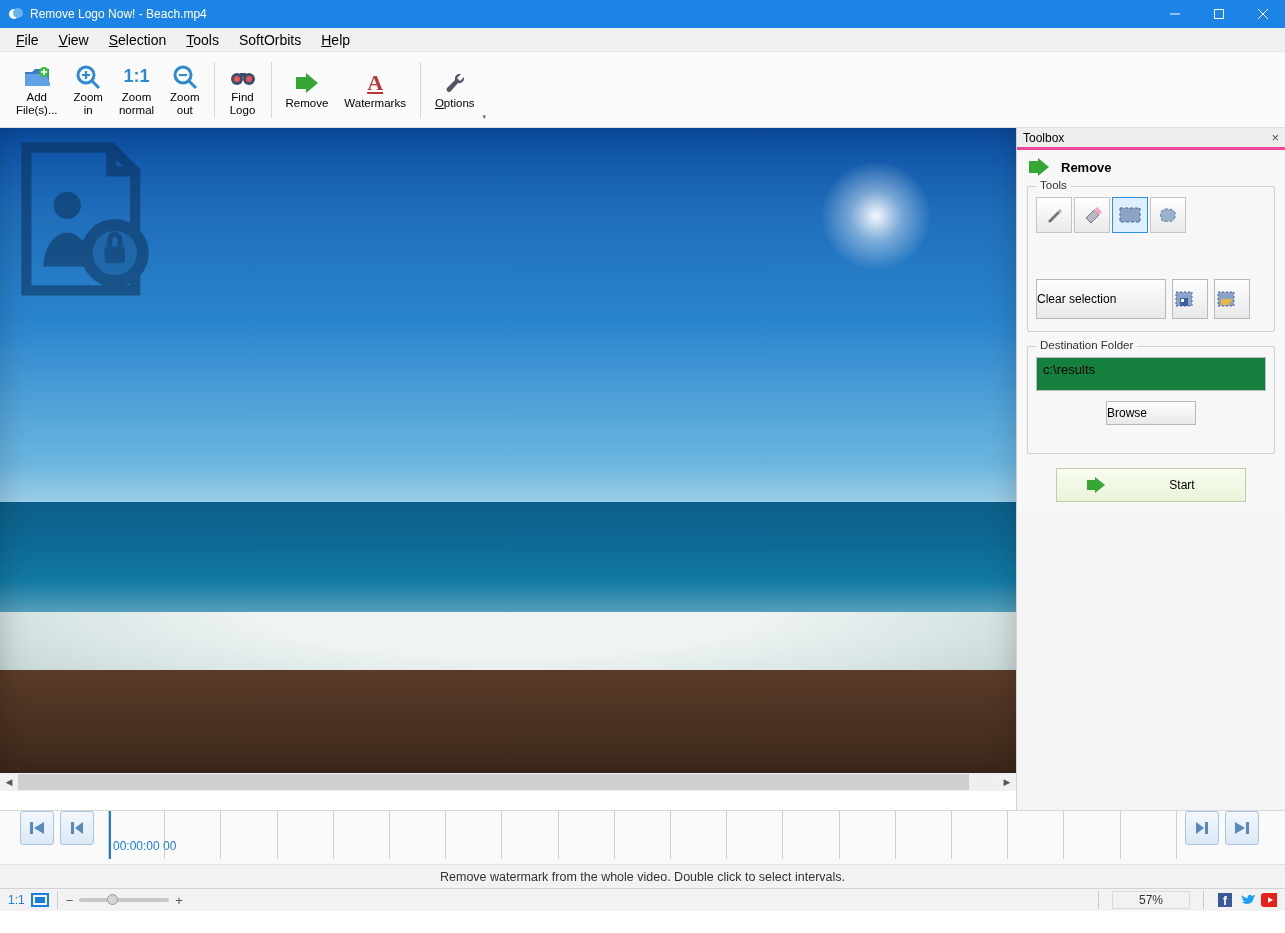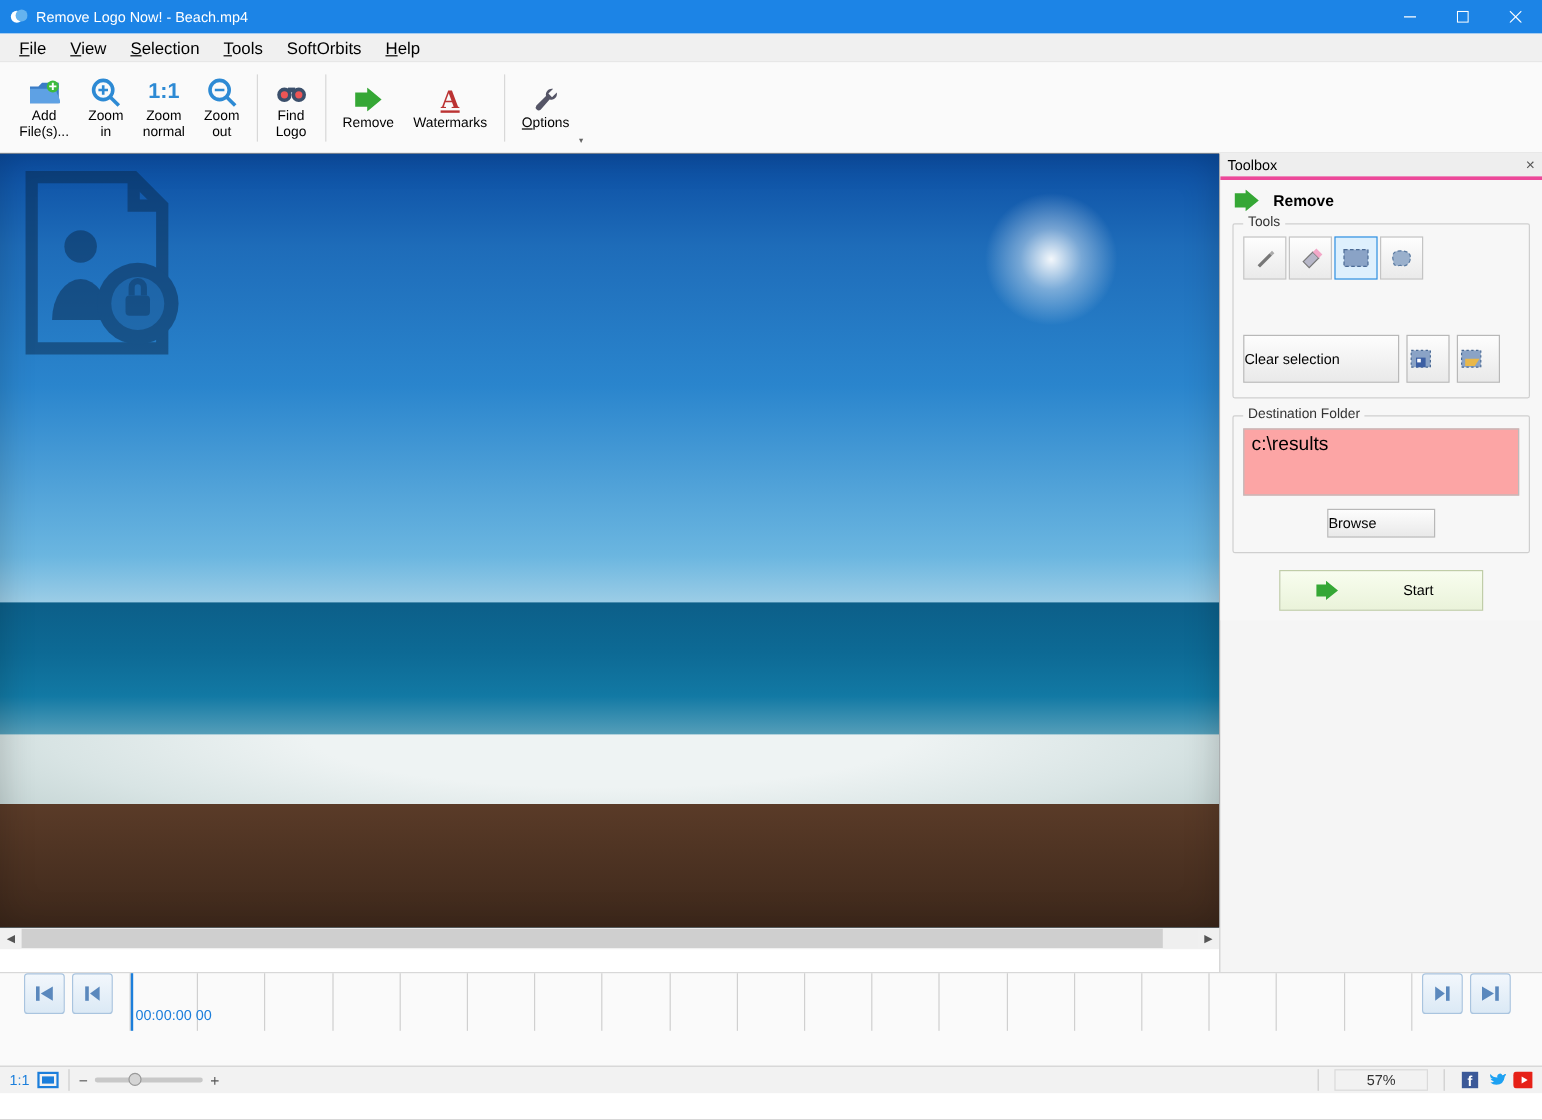--- a/index.html
+++ b/index.html
@@ -49,23 +49,23 @@
 .remove-hdr { display:flex; align-items:center; gap:8px; font-weight:bold; font-size:13px; margin-bottom:10px;}
 .fieldset { border:1px solid #cfcfcf; border-radius:2px; padding:10px 8px 12px; position:relative; margin-bottom:14px;}
 .fieldset .legend { position:absolute; top:-8px; left:8px; background:#f7f7f7; padding:0 4px; font-size:11.5px; color:#333;}
 .toolrow { display:flex; gap:2px; }
 .toolbtn { width:36px; height:36px; border:1px solid #c4c4c4; background:linear-gradient(#fefefe,#eaeaea); display:flex;align-items:center;justify-content:center;}
 .toolbtn.sel { border-color:#2f8fe0; background:#def0fd;}
 .actionrow { display:flex; gap:6px; margin-top:46px;}
 .btn { border:1px solid #b8b8b8; background:linear-gradient(#fdfdfd,#e9e9e9); font-size:12px; display:flex;align-items:center;}
 .btn.clear { width:130px; height:40px;}
 .btn.sq { width:36px; height:40px;}
-.dest-input { width:100%; height:56px; border:1px solid #bcbcbc; background:#fca5a5; padding:4px 6px; font-size:16px; resize:none;}
-.btn.browse { width:90px; height:24px; margin:6px auto 0; display:flex;}
-.btn.start { width:170px; height:34px; margin:8px auto 0; background:linear-gradient(#f8fdef,#eaf3da); border-color:#c0cda8; gap:10px; justify-content:flex-start; padding-left:28px;}
+.dest-input { width:100%; height:34px; border:1px solid #bcbcbc; background:#15803d; padding:4px 6px; font-size:13px; resize:none;}
+.btn.browse { width:90px; height:24px; margin:6px auto 16px; display:flex;}
+.btn.start { width:190px; height:34px; margin:8px auto 0; background:linear-gradient(#f8fdef,#eaf3da); border-color:#c0cda8; gap:10px; justify-content:flex-start; padding-left:28px;}
 .btn.start .lab{flex:1;text-align:center;}
 
 
 .timeline { height: 78px; border-top:1px solid #d8d8d8; background:#fafafa; display:flex; flex-direction:column;}
 .tl-top { height:54px; display:flex; align-items:flex-start; padding:0 20px;}
 .tl-ctrl { width:34px;height:34px; border:1px solid #a9c4df; border-radius:3px; background:linear-gradient(#f2f7fc,#dbe9f5); display:flex;align-items:center;justify-content:center; margin-right:6px;}
 .tl-track { flex:1; height:48px; border-left:1px solid #ccc; margin: 0 8px; position:relative;}
 .tl-ticks { position:absolute; inset:0; display:flex;}
 .tl-ticks span{flex:1;border-right:1px solid #d0d0d0;}
 .tl-time { position:absolute; left:4px; top: 28px; font-size:12px; color:#1b7edb;}
@@ -363,20 +363,21 @@
           <rect x="12" y="2" width="3" height="12" fill="#5a88bd"></rect>
         </svg>
       </div>
     <div class="tl-ctrl">
         <svg width="18" height="16">
           <path d="M2 2 L12 8 L2 14 Z" fill="#5a88bd"></path>
           <rect x="13" y="2" width="3" height="12" fill="#5a88bd"></rect>
         </svg>
       </div>
   </div>
+  <div class="tl-bot">Remove watermark from the whole video. Double click to select intervals.</div>
 </div>
 
 <div class="status">
   <span>1:1</span>
   <span style="margin-left:6px;">
       <svg width="18" height="14">
         <rect x="1" y="1" width="16" height="12" fill="none" stroke="#1b7edb" stroke-width="2"></rect>
         <rect x="4" y="4" width="10" height="6" fill="#1b7edb"></rect>
       </svg>
     </span>

